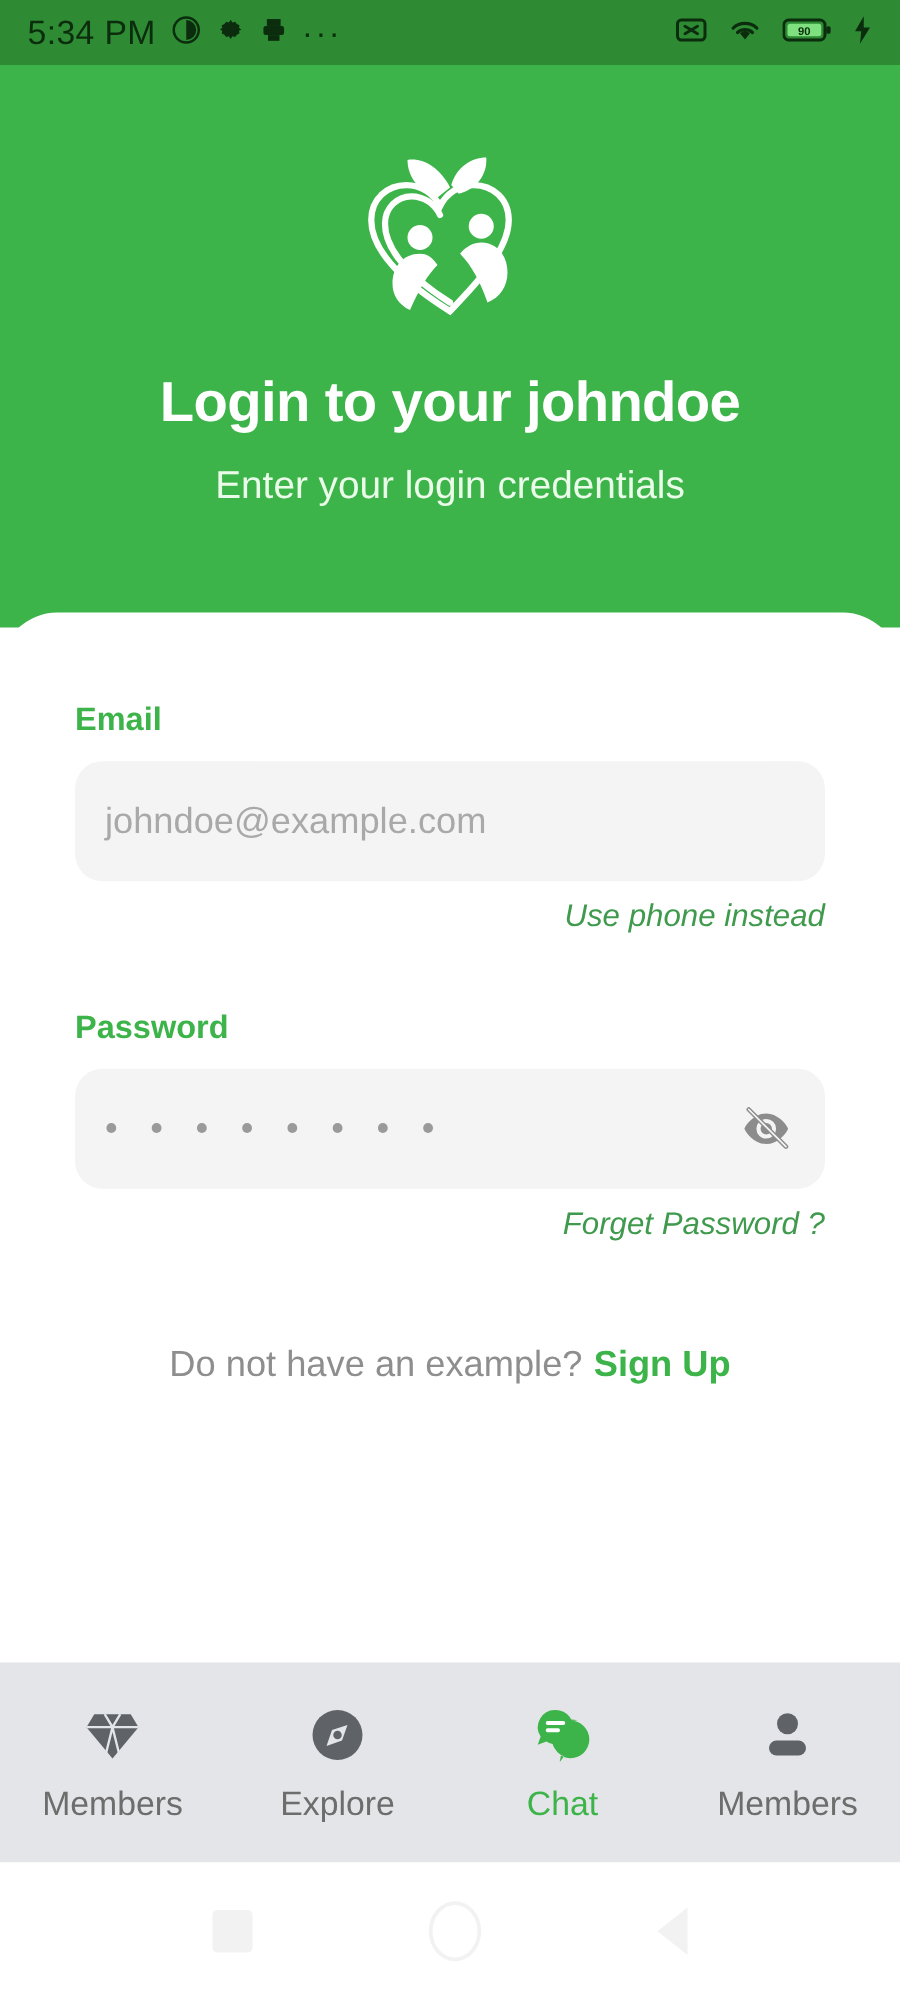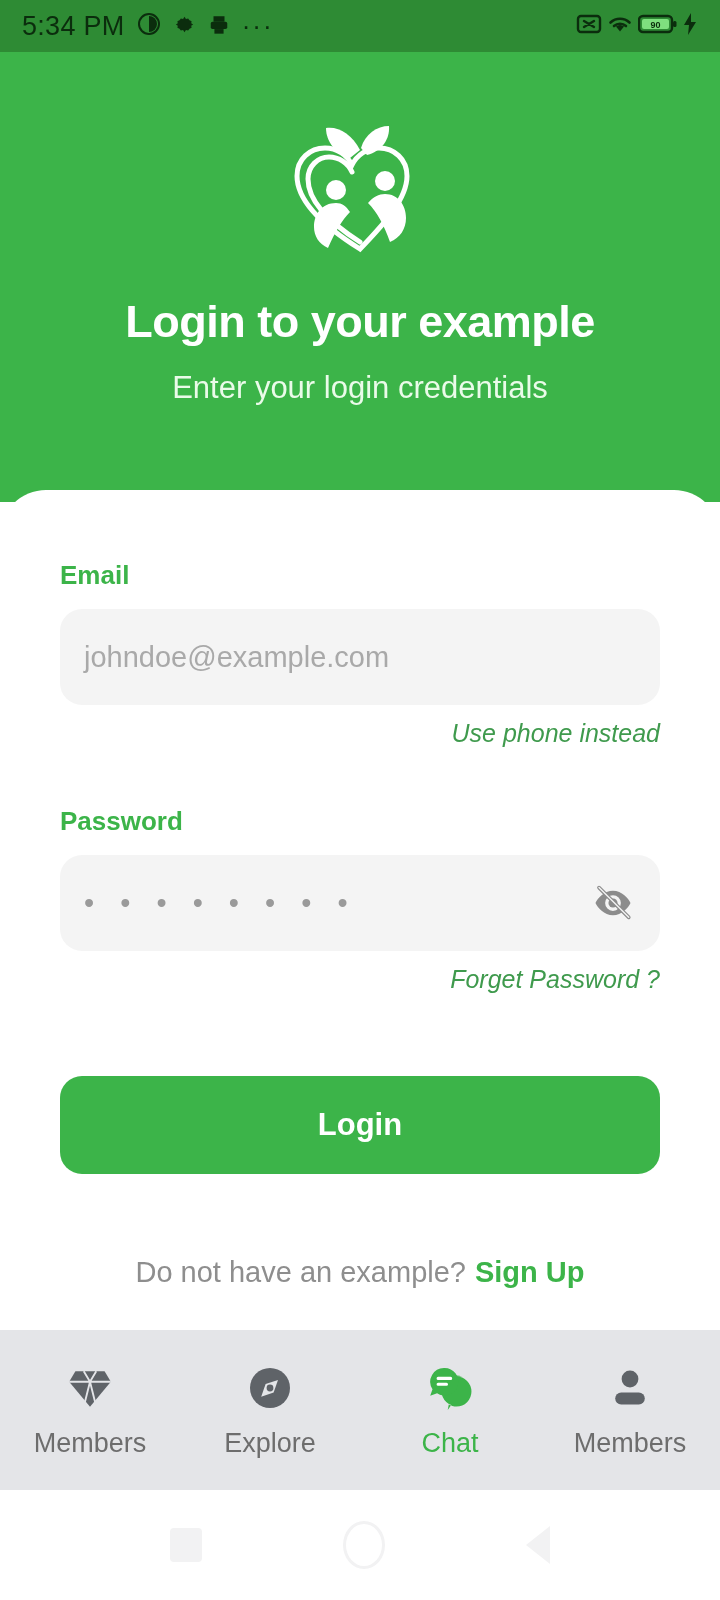--- a/index.html
+++ b/index.html
@@ -16,21 +16,21 @@
   }
 
   
   .statusbar {
     position:absolute; top:0; left:0; width:720px; height:52px;
     background:#2e8b34;
     display:flex; align-items:center; justify-content:space-between;
     padding:0 22px;
   }
   .sb-left { display:flex; align-items:center; gap:12px; }
-  .sb-right { display:flex; align-items:center; gap:4px; }
+  .sb-right { display:flex; align-items:center; gap:16px; }
   .sb-time {
     color:#0b2d0d; font-size:27px; letter-spacing:.3px;
     font-family:"Liberation Sans", sans-serif;
   }
   .sb-ico { display:block; }
   .sb-dots { color:#0b2d0d; font-size:26px; letter-spacing:2px; line-height:1; }
 
   
   .hero {
     position:absolute; top:52px; left:0; width:720px; height:450px;
@@ -190,21 +190,21 @@
           <path d="M85 138C52 117 33 95 33 75c0-13 10-22 21-22 10 0 19 6 23 15"></path>
         </g>
         <g fill="#ffffff">
           <circle cx="61" cy="86" r="10"></circle>
           <path d="M61 99c-14 0-22 11-22 24 0 9 5 17 14 21 7-16 14-28 22-36-4-6-8-9-14-9z"></path>
           <circle cx="110" cy="77" r="10"></circle>
           <path d="M110 90c13 0 21 11 21 24 0 11-6 20-16 24-6-17-13-30-22-39 5-6 11-9 17-9z"></path>
         </g>
       </svg>
     </div>
-    <div class="hero-title">Login to your example</div>
+    <div class="hero-title">Login to your johndoe</div>
     <div class="hero-sub">Enter your login credentials</div>
   </div>
 
   <div class="card">
 
     <div class="field-label">Email</div>
     <div class="input-box">
       <span class="input-placeholder">johndoe@example.com</span>
     </div>
     <div class="sublink-row">
@@ -220,21 +220,20 @@
           <circle cx="12" cy="12" r="2.6" fill="#8c8c8c"></circle>
           <path d="M4 3.2l17 17" stroke="#8c8c8c" stroke-width="2.1" stroke-linecap="round"></path>
           <path d="M4 3.2l17 17" stroke="#f4f4f4" stroke-width="0.8" stroke-linecap="round"></path>
         </svg>
       </span>
     </div>
     <div class="sublink-row">
       <span class="sublink">Forget Password ?</span>
     </div>
 
-    <button class="login-btn">Login</button>
 
     <div class="signup-row">
       <span class="signup-text">Do not have an example?</span>
       <span class="signup-link">Sign Up</span>
     </div>
   </div>
 
   <div class="tabbar">
     <div class="tab">
       <span class="tab-icon">

